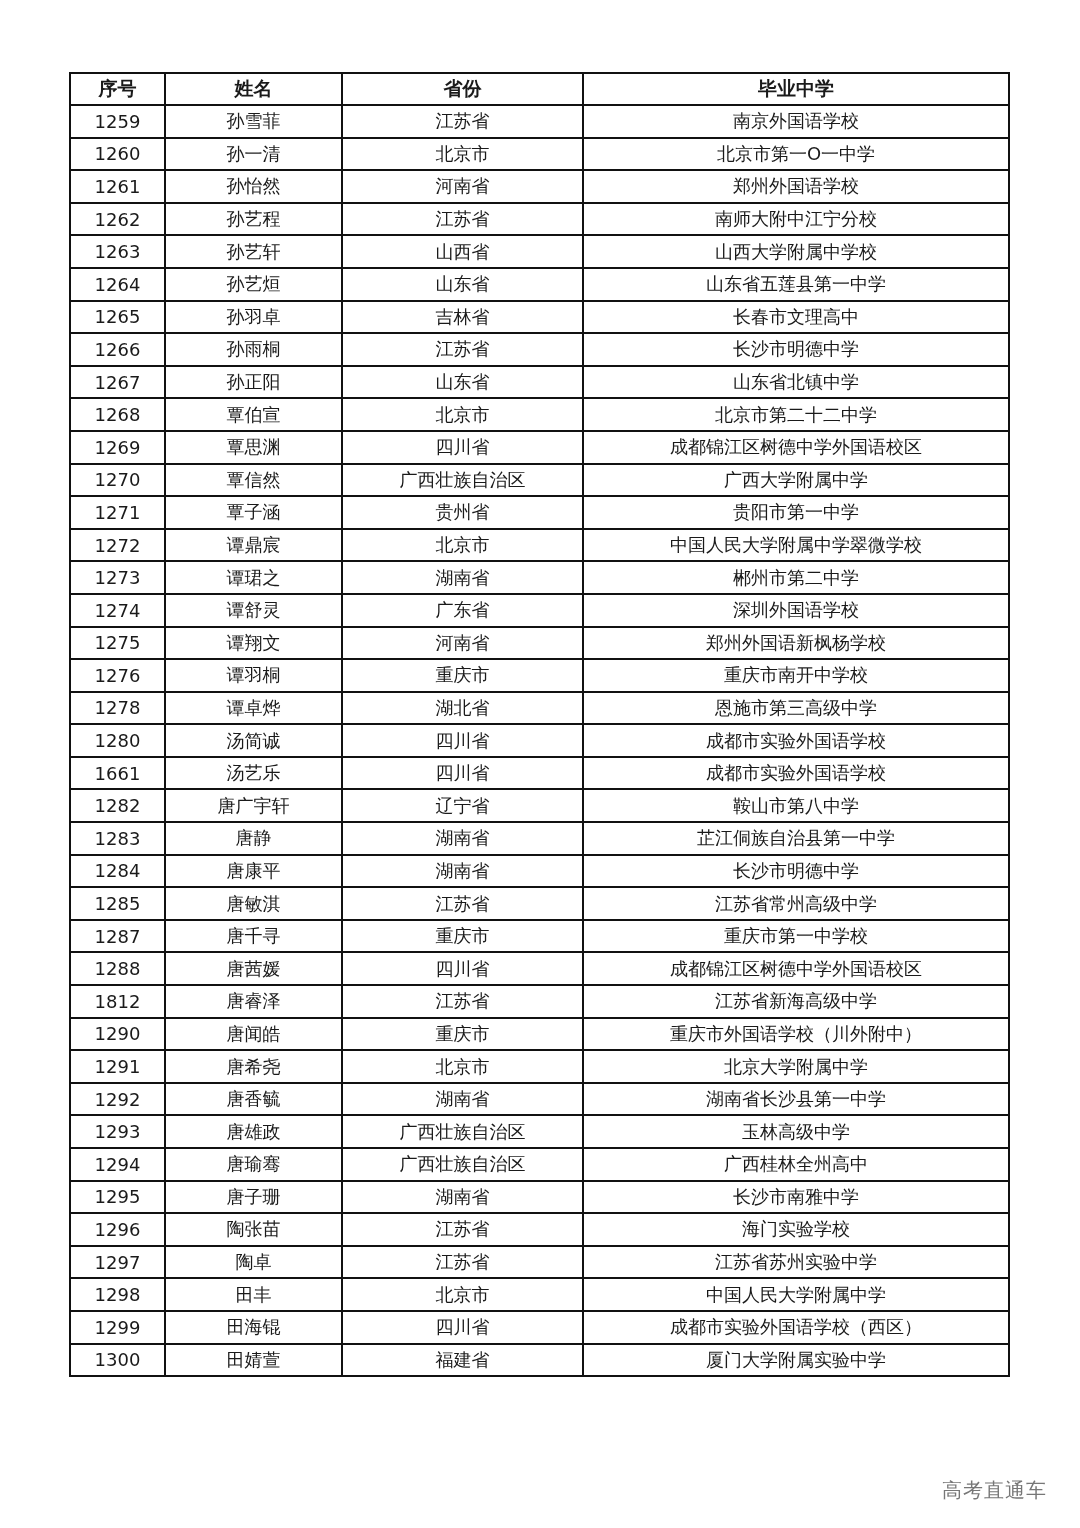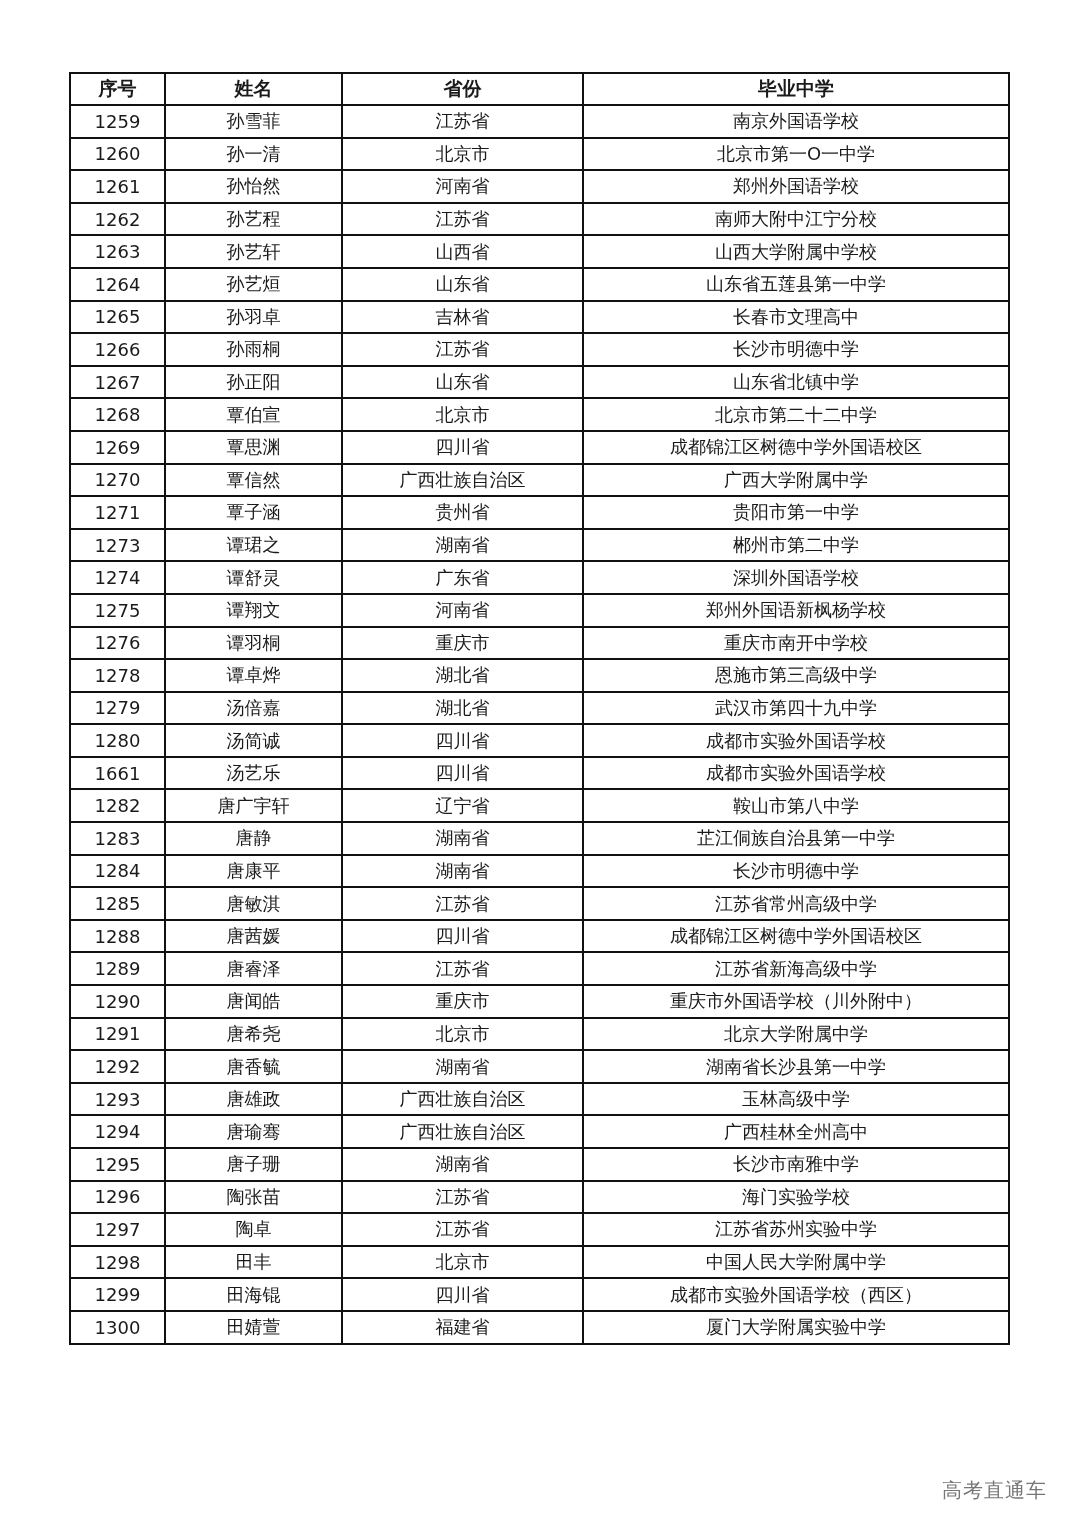--- a/index.html
+++ b/index.html
@@ -105,20 +105,26 @@
         <td>广西壮族自治区</td>
         <td>广西大学附属中学</td>
       </tr>
       <tr>
         <td>1271</td>
         <td>覃子涵</td>
         <td>贵州省</td>
         <td>贵阳市第一中学</td>
       </tr>
       <tr>
+        <td>1272</td>
+        <td>谭鼎宸</td>
+        <td>北京市</td>
+        <td>中国人民大学附属中学翠微学校</td>
+      </tr>
+      <tr>
         <td>1273</td>
         <td>谭珺之</td>
         <td>湖南省</td>
         <td>郴州市第二中学</td>
       </tr>
       <tr>
         <td>1274</td>
         <td>谭舒灵</td>
         <td>广东省</td>
         <td>深圳外国语学校</td>
@@ -135,26 +141,20 @@
         <td>重庆市</td>
         <td>重庆市南开中学校</td>
       </tr>
       <tr>
         <td>1278</td>
         <td>谭卓烨</td>
         <td>湖北省</td>
         <td>恩施市第三高级中学</td>
       </tr>
       <tr>
-        <td>1279</td>
-        <td>汤倍嘉</td>
-        <td>湖北省</td>
-        <td>武汉市第四十九中学</td>
-      </tr>
-      <tr>
         <td>1280</td>
         <td>汤简诚</td>
         <td>四川省</td>
         <td>成都市实验外国语学校</td>
       </tr>
       <tr>
         <td>1661</td>
         <td>汤艺乐</td>
         <td>四川省</td>
         <td>成都市实验外国语学校</td>
@@ -177,27 +177,33 @@
         <td>湖南省</td>
         <td>长沙市明德中学</td>
       </tr>
       <tr>
         <td>1285</td>
         <td>唐敏淇</td>
         <td>江苏省</td>
         <td>江苏省常州高级中学</td>
       </tr>
       <tr>
+        <td>1287</td>
+        <td>唐千寻</td>
+        <td>重庆市</td>
+        <td>重庆市第一中学校</td>
+      </tr>
+      <tr>
         <td>1288</td>
         <td>唐茜媛</td>
         <td>四川省</td>
         <td>成都锦江区树德中学外国语校区</td>
       </tr>
       <tr>
-        <td>1289</td>
+        <td>1812</td>
         <td>唐睿泽</td>
         <td>江苏省</td>
         <td>江苏省新海高级中学</td>
       </tr>
       <tr>
         <td>1290</td>
         <td>唐闻皓</td>
         <td>重庆市</td>
         <td>重庆市外国语学校（川外附中）</td>
       </tr>

